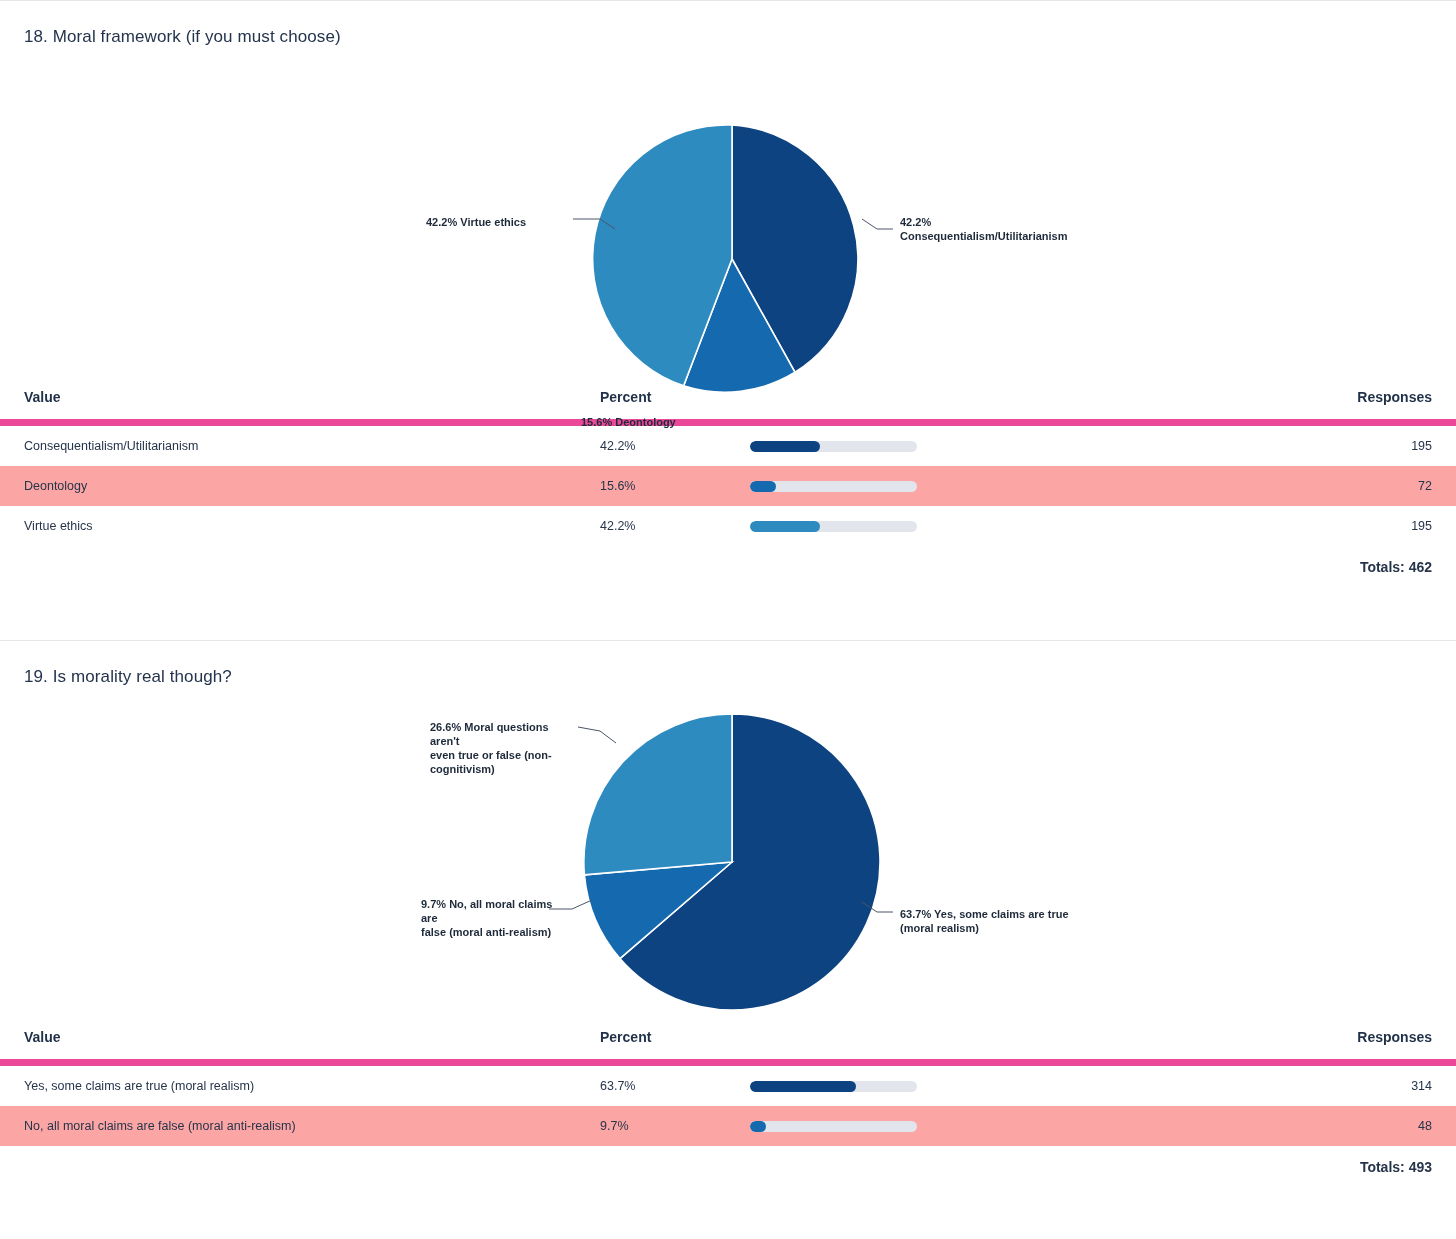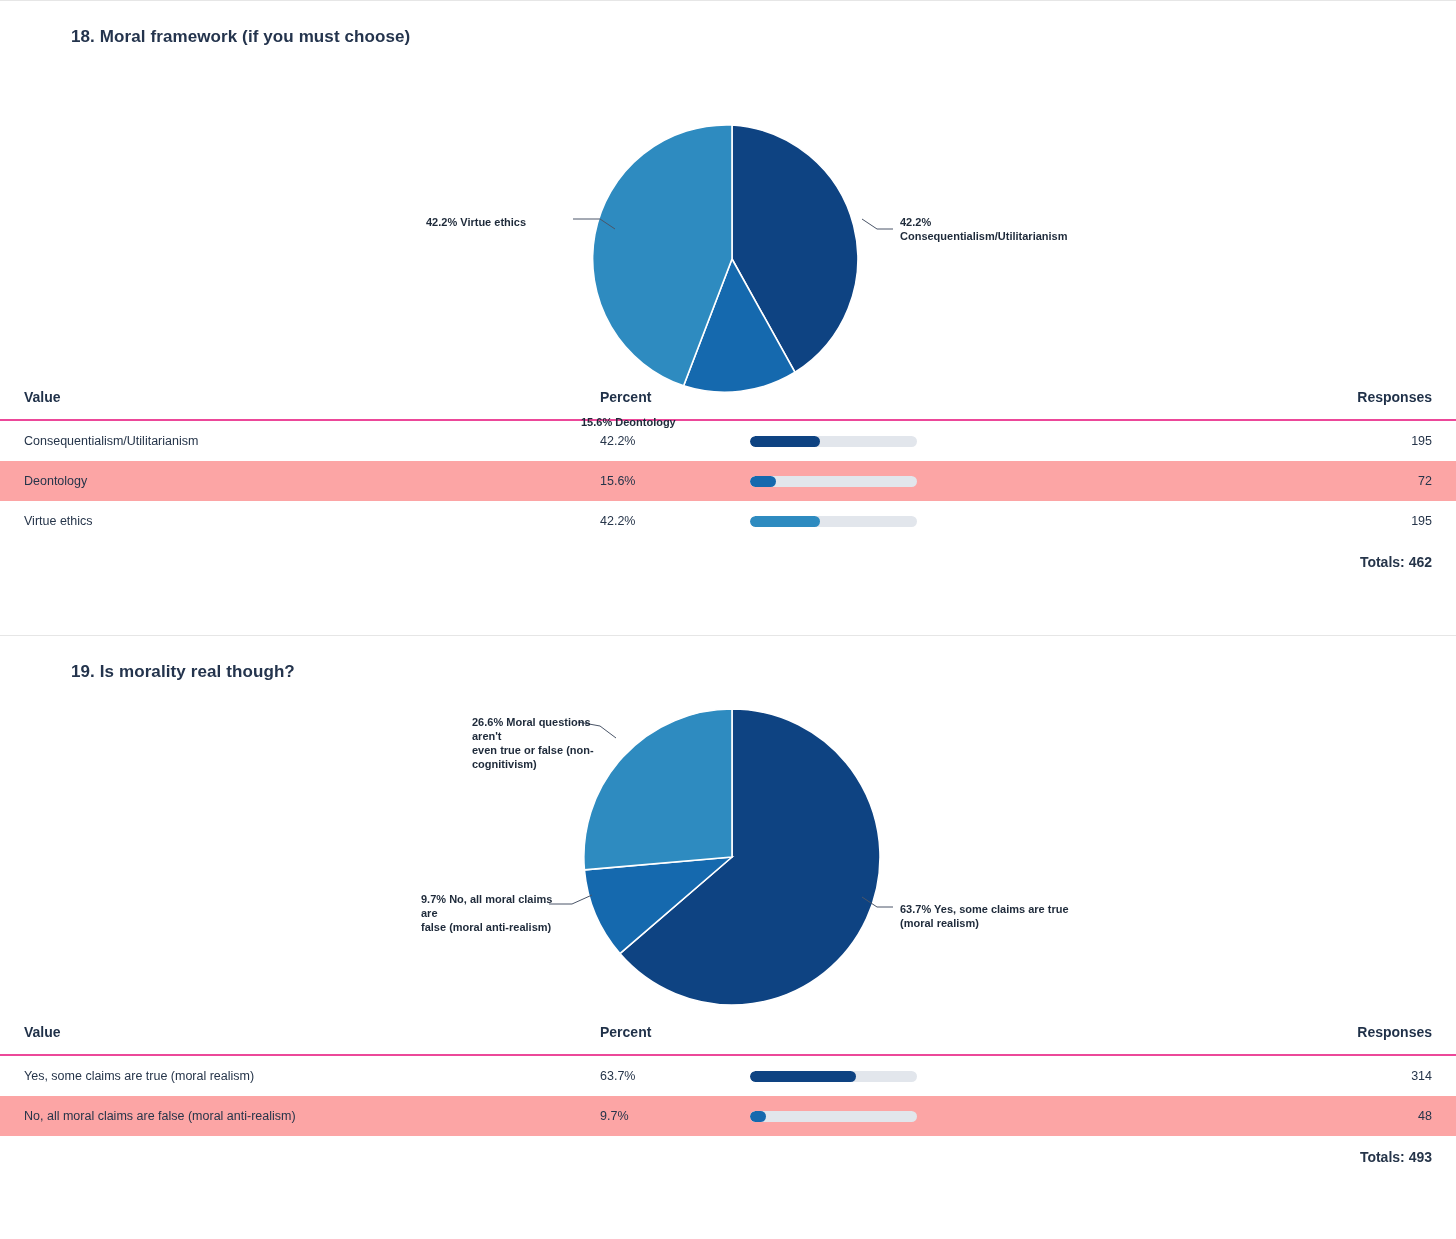--- a/index.html
+++ b/index.html
@@ -18,25 +18,24 @@
 
   .top-rule {
     height: 1px; background: #E6E6E6; width: 100%;
     margin: 0; border: 0;
   }
 
   .question-block { padding: 0; }
 
   .question-title {
     font-size: 17px;
-    font-weight: 700;
+    font-weight: 400;
     color: #24344D;
     padding: 26px 0 0 24px;
     letter-spacing: 0.1px;
-    margin-left: 47px;
   }
 
   
   .chart-area {
     position: relative;
     width: 1456px;
   }
   .chart-area.q18 { height: 330px; }
   .chart-area.q19 { height: 330px; }
 
@@ -60,21 +59,21 @@
     width: 1456px;
     border-collapse: collapse;
     font-size: 12.5px;
   }
   .table thead th {
     font-size: 14px;
     font-weight: bold;
     color: #1F3048;
     text-align: left;
     padding: 12px 0 14px 0;
-    border-bottom: 2px solid #ec4899;
+    border-bottom: 7px solid #ec4899;
     background: #fff;
   }
   .th-value    { padding-left: 24px !important; width: 600px; }
   .th-percent  { width: 150px; }
   .th-bar      { width: 500px; }
   .th-responses{ text-align: right !important; padding-right: 24px !important; }
 
   .table tbody td {
     padding: 13px 0;
     vertical-align: middle;
@@ -223,21 +222,21 @@
           <path d="M148,148 L0.4,160.9 A148,148 0 0,1 148,0 Z" fill="#2E8BC0" stroke="#ffffff" stroke-width="1.6"></path>
         </svg>
       </div>
 
       <svg style="position:absolute; left:0; top:0;" width="1456" height="330">
         <polyline points="578,40 600,44 616,56" fill="none" stroke="#4A5568" stroke-width="1"></polyline>
         <polyline points="549,222 572,222 592,213" fill="none" stroke="#4A5568" stroke-width="1"></polyline>
         <polyline points="893,225 877,225 862,215" fill="none" stroke="#4A5568" stroke-width="1"></polyline>
       </svg>
 
-      <div class="slice-label left" style="left:465px; top:33px; width:145px;">
+      <div class="slice-label left" style="left:423px; top:33px; width:145px;">
         <div>26.6% Moral questions aren't</div>
         <div>even true or false (non-</div>
         <div>cognitivism)</div>
       </div>
 
       <div class="slice-label left" style="left:414px; top:210px; width:150px;">
         <div>9.7% No, all moral claims are</div>
         <div>false (moral anti-realism)</div>
       </div>
 

